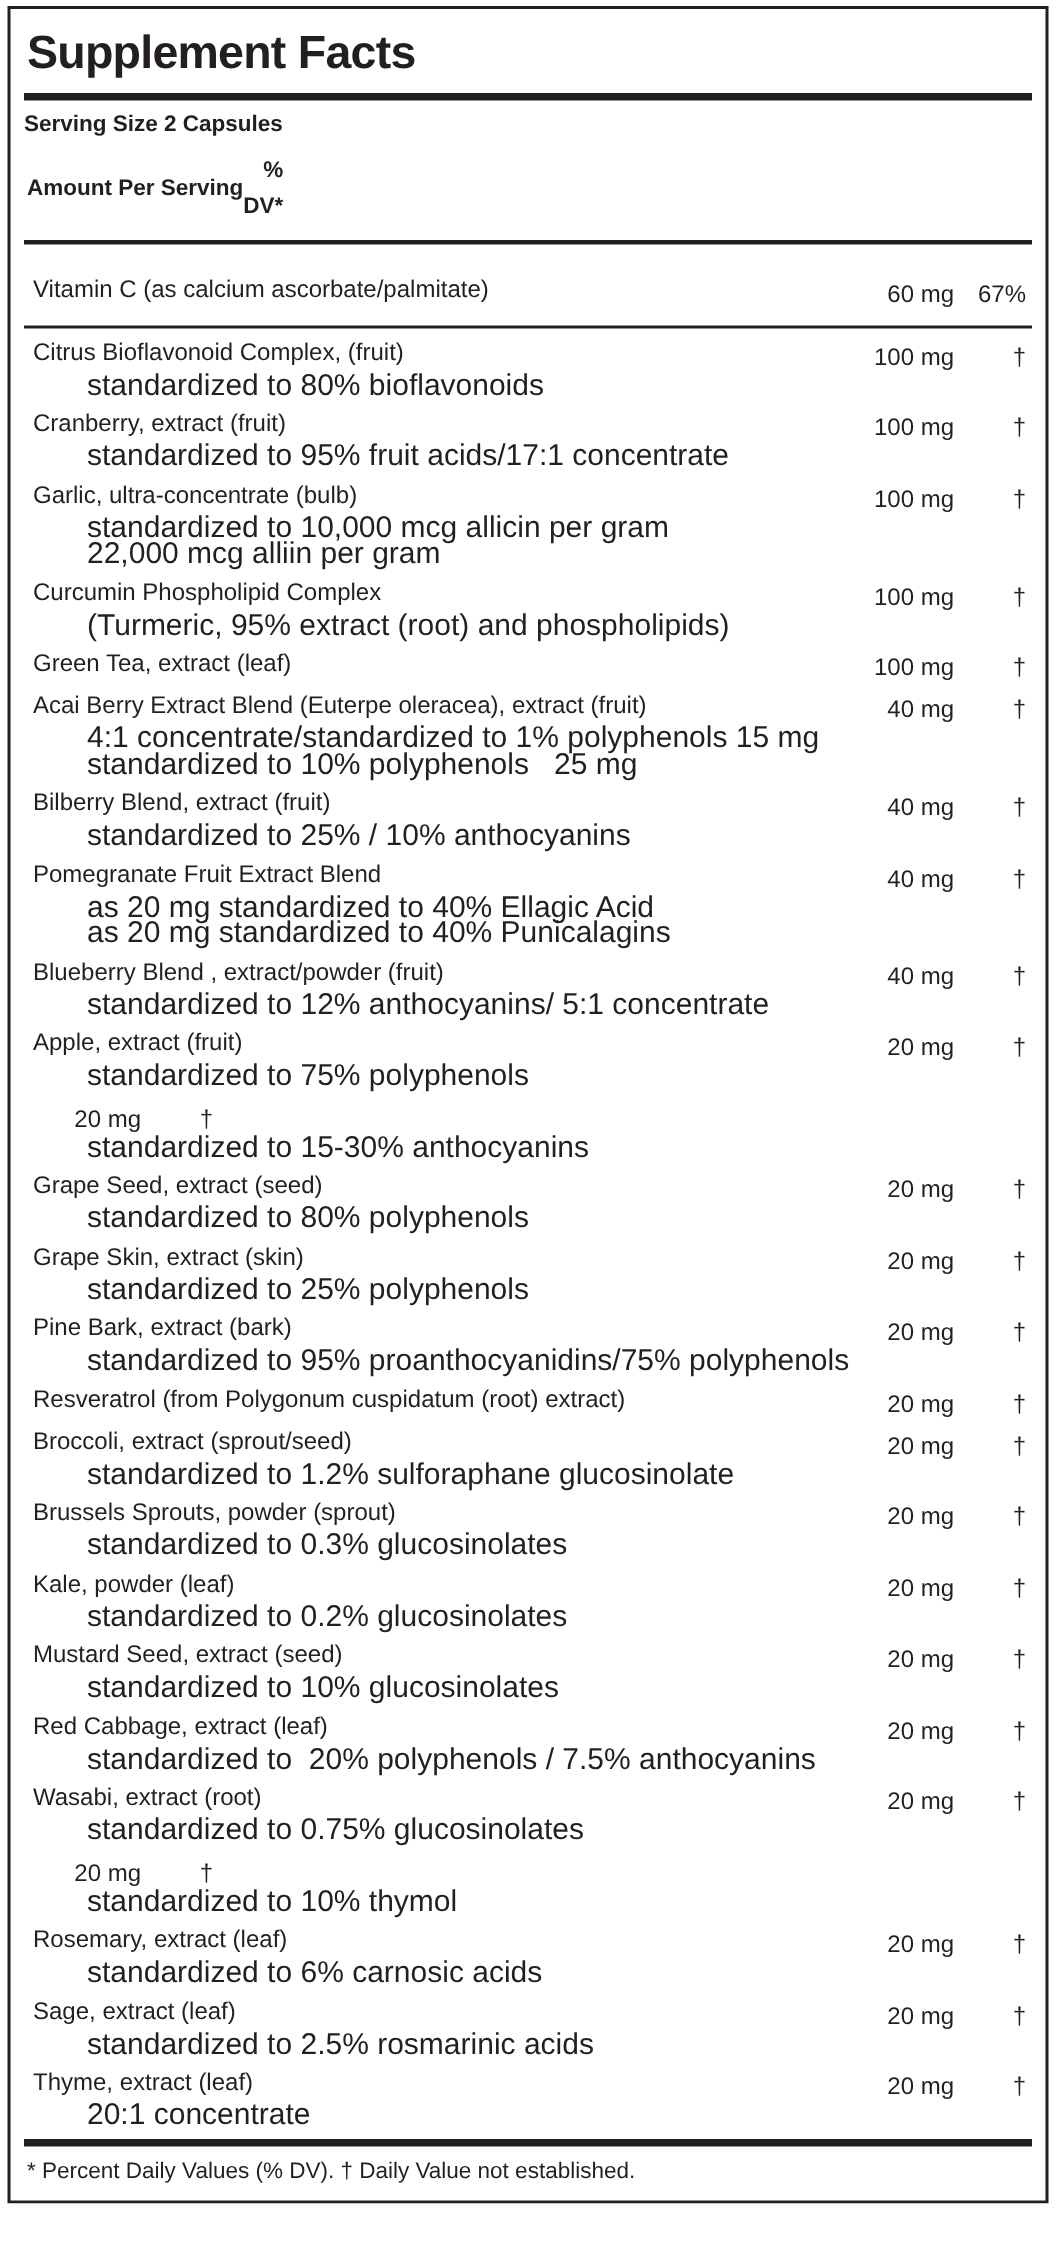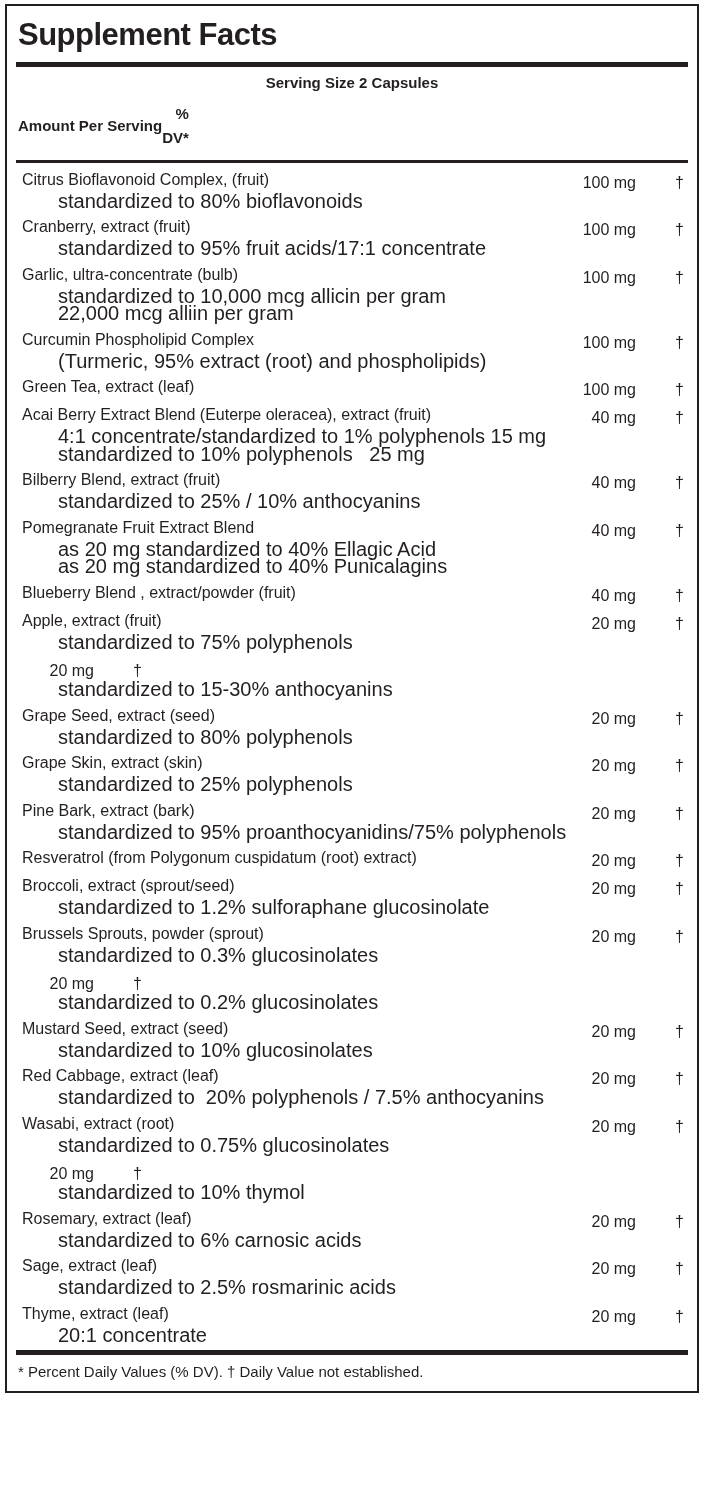--- a/index.html
+++ b/index.html
@@ -21,21 +21,21 @@
     font-weight:bold;
     letter-spacing:-0.5px;
     margin:0;
     padding:13px 2px 10px 2px;
     line-height:1.05;
   }
   .bar{background:#231f20;width:100%;}
   .bar.thick{height:5px;}
   .bar.med{height:3px;}
   .serving{
-    text-align:center;
+    text-align:left;
     font-weight:bold;
     font-size:15px;
     padding:7px 0 4px 0;
     line-height:18px;
   }
   .colhead{
     display:flex;
     align-items:center;
     padding:6px 0 10px 2px;
   }
@@ -94,20 +94,30 @@
       <div class="aps">Amount Per Serving</div>
       <div class="dvhead">
         <span>%</span>
         <span>DV*</span>
       </div>
     </div>
 
     <div class="bar med"></div>
 
     <div id="rows">
+        <div class="vit-row">
+          <div class="row-block">
+    <div class="main">
+      <span class="nm">Vitamin C (as calcium ascorbate/palmitate)</span>
+      <span class="amt">60 mg</span>
+      <span class="dv">67%</span>
+    </div>
+
+  </div>
+        </div>
         <div class="row-block">
     <div class="main">
       <span class="nm">Citrus Bioflavonoid Complex, (fruit)</span>
       <span class="amt">100 mg</span>
       <span class="dv">†</span>
     </div>
     <div class="subs">
             <div class="sub">standardized to 80% bioflavonoids</div>
           </div>
   </div>
@@ -180,20 +190,23 @@
             <div class="sub">as 20 mg standardized to 40% Ellagic Acid</div>
             <div class="sub">as 20 mg standardized to 40% Punicalagins</div>
           </div>
   </div>
         <div class="row-block">
     <div class="main">
       <span class="nm">Blueberry Blend , extract/powder (fruit)</span>
       <span class="amt">40 mg</span>
       <span class="dv">†</span>
     </div>
+    <div class="subs">
+            <div class="sub">standardized to 12% anthocyanins/ 5:1 concentrate</div>
+          </div>
   </div>
         <div class="row-block">
     <div class="main">
       <span class="nm">Apple, extract (fruit)</span>
       <span class="amt">20 mg</span>
       <span class="dv">†</span>
     </div>
     <div class="subs">
             <div class="sub">standardized to 75% polyphenols</div>
           </div>
@@ -260,20 +273,21 @@
       <span class="nm">Brussels Sprouts, powder (sprout)</span>
       <span class="amt">20 mg</span>
       <span class="dv">†</span>
     </div>
     <div class="subs">
             <div class="sub">standardized to 0.3% glucosinolates</div>
           </div>
   </div>
         <div class="row-block">
     <div class="main">
+      <span class="nm">Kale, powder (leaf)</span>
       <span class="amt">20 mg</span>
       <span class="dv">†</span>
     </div>
     <div class="subs">
             <div class="sub">standardized to 0.2% glucosinolates</div>
           </div>
   </div>
         <div class="row-block">
     <div class="main">
       <span class="nm">Mustard Seed, extract (seed)</span>

